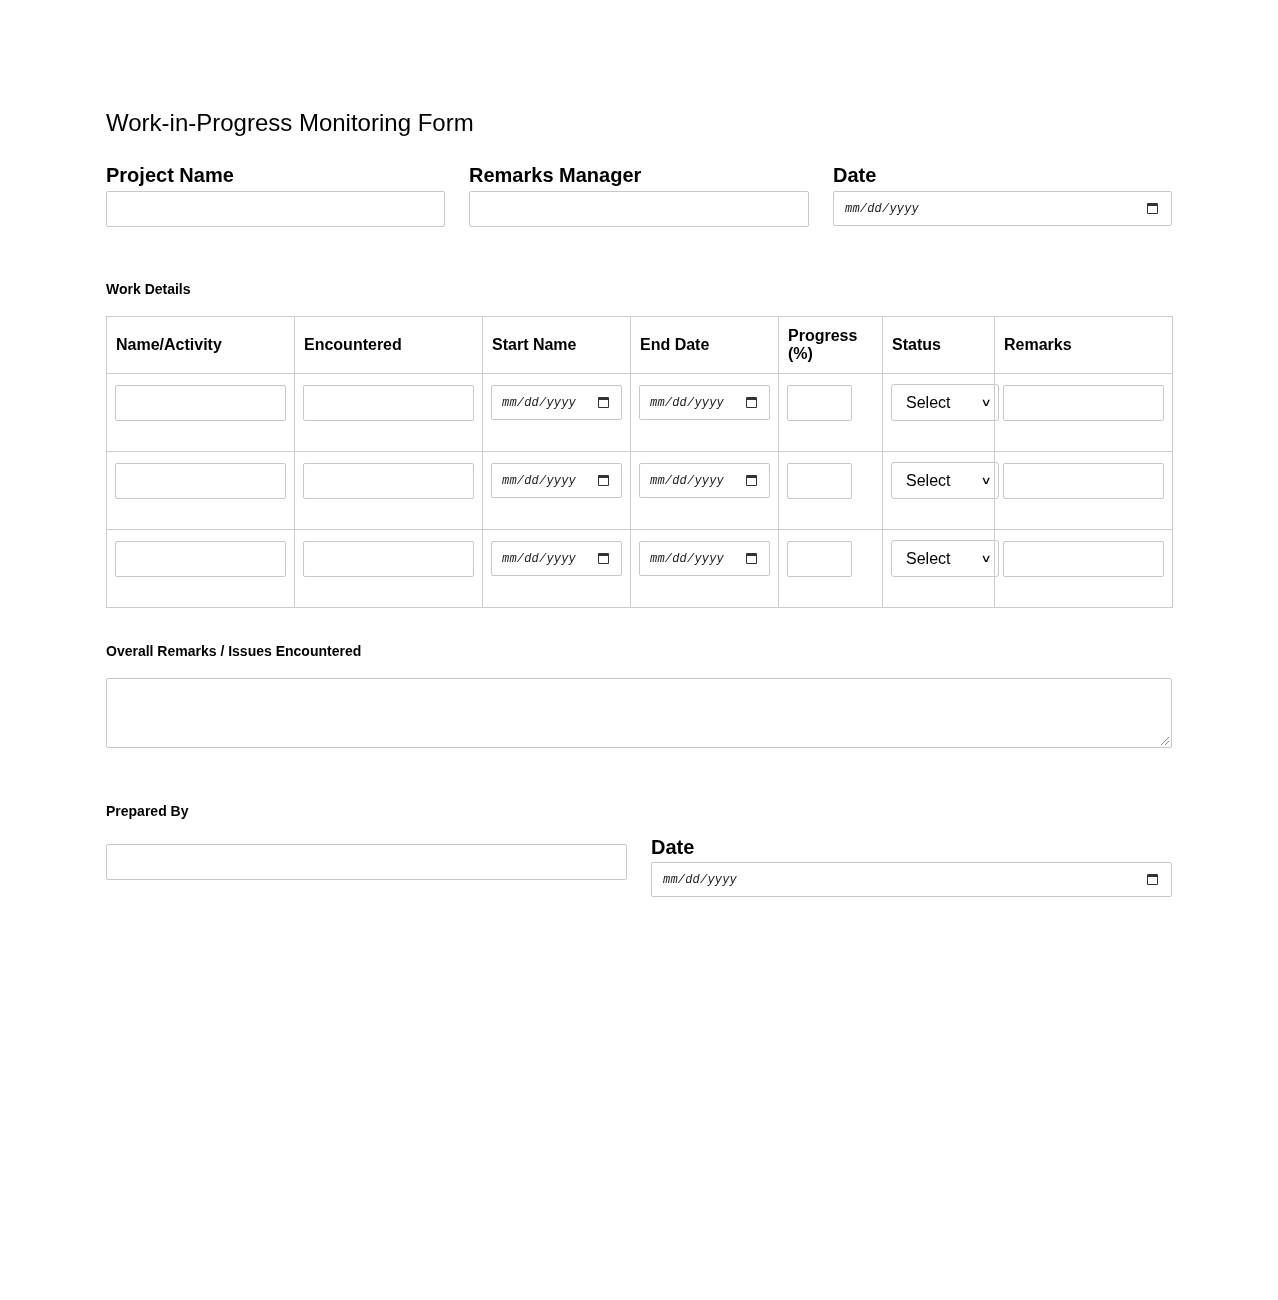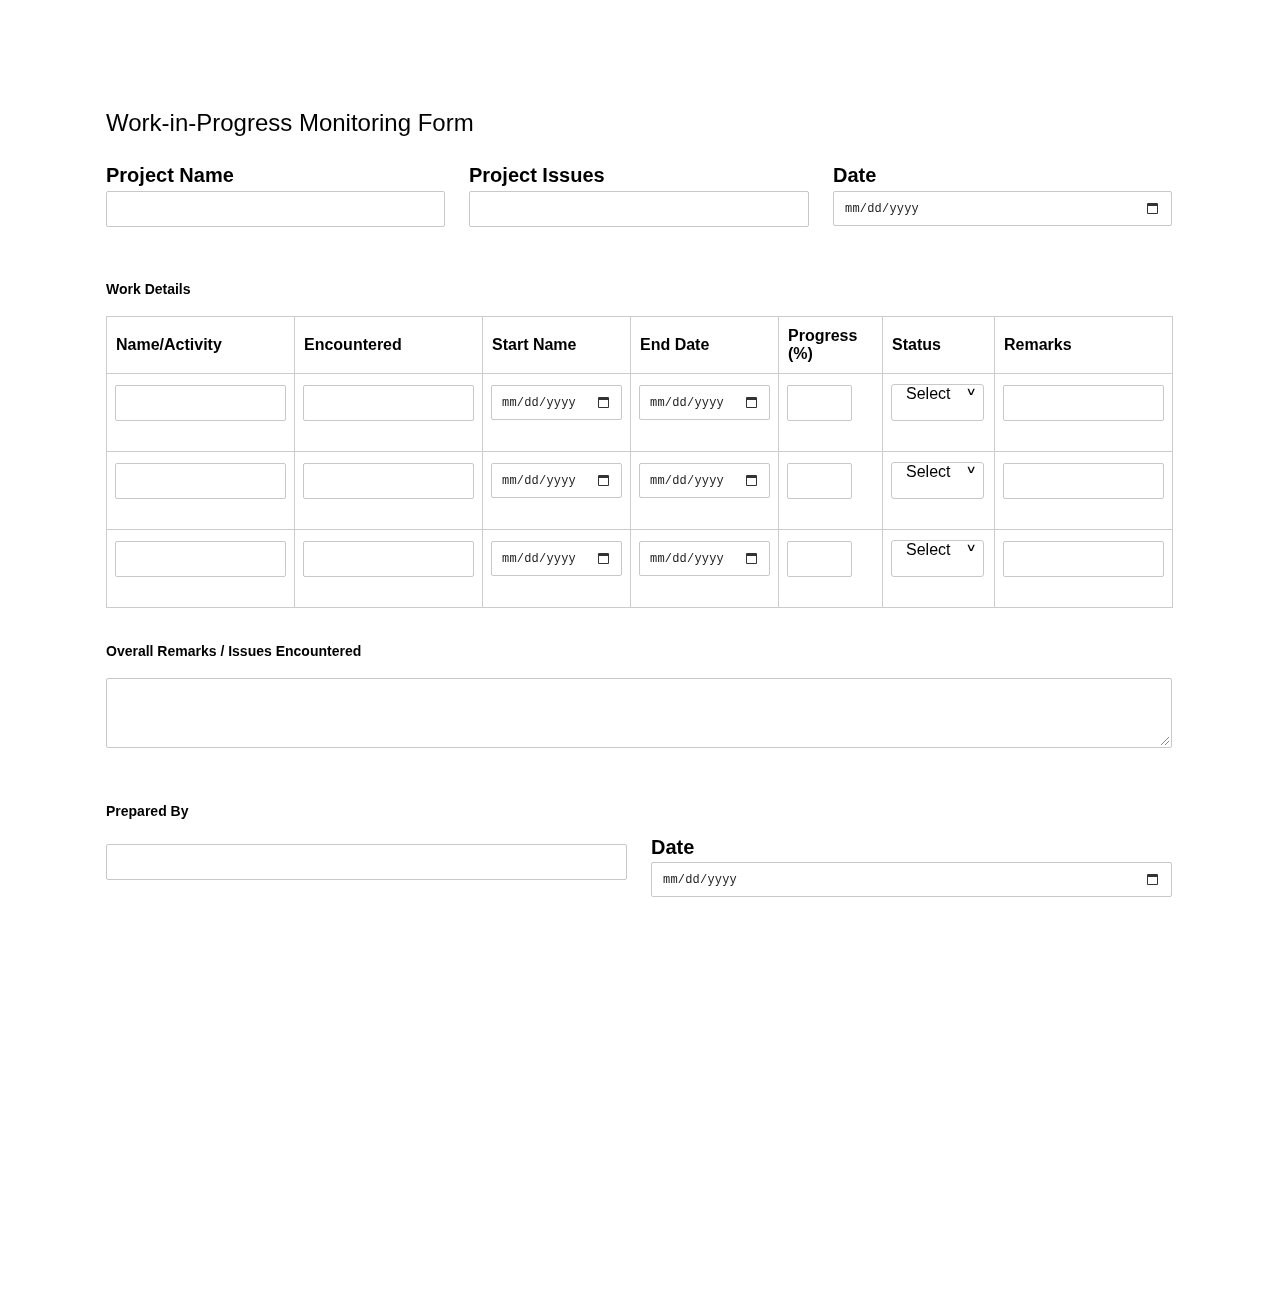--- a/index.html
+++ b/index.html
@@ -26,20 +26,21 @@
       font-family: "Liberation Sans", sans-serif;
     }
     .text-input { display: block; height: 36px; width: 100%; }
     .date-input {
       display: flex; align-items: center; justify-content: space-between;
       height: 35px; width: 100%; padding: 0 13px 0 11px;
     }
     .date-text {
       font-family: "Liberation Mono", monospace; font-size: 12px; color: #222;
       letter-spacing: 0.2px;
+      font-style: italic;
     }
     .cal-icon {
       width: 11px; height: 11px; border: 1.6px solid #333; border-top-width: 3px;
       border-radius: 1px; display: inline-block;
     }
     h2 {
       position: absolute; left: 0; margin: 0; font-size: 14px; font-weight: bold;
       line-height: 22px; white-space: nowrap;
     }
     table {
@@ -49,21 +50,21 @@
     th, td { border: 1px solid #cccccc; vertical-align: top; }
     th {
       height: 57px; text-align: left; font-size: 16px; font-weight: bold;
       padding: 0 9px; vertical-align: middle; line-height: 18px;
     }
     td { height: 78px; padding: 11px 8px 0 8px; }
     td .date-input { height: 35px; padding: 0 12px 0 10px; }
     td .text-input { height: 36px; }
     .progress-input { width: 65px; }
     .select-input {
-      height: 37px; width: 93px; display: flex; 
+      height: 37px; width: 108px; display: flex; align-items: center;
       justify-content: space-between; padding: 0 8px 0 14px; font-size: 16px;
       border-radius: 3px; margin-top: -1px;
     }
     .chev { font-size: 11px; transform: scaleX(1.4); display: inline-block; }
     .textarea {
       position: absolute; left: 0; top: 678px; width: 1066px; height: 70px;
     }
     .resize-grip {
       position: absolute; right: 2px; bottom: 2px; width: 8px; height: 8px;
       background: linear-gradient(135deg, transparent 45%, #888 45%, #888 55%, transparent 55%, transparent 70%, #888 70%, #888 80%, transparent 80%);
@@ -75,21 +76,21 @@
 <div class="container">
 
   <h1>Work-in-Progress Monitoring Form</h1>
 
   <div class="field" style="left:0; top:166px; width:339px;">
     <label class="label">Project Name</label>
     <div class="text-input" style="margin-top:7px;"></div>
   </div>
 
   <div class="field" style="left:363px; top:166px; width:340px;">
-    <label class="label">Project Issues</label>
+    <label class="label">Remarks Manager</label>
     <div class="text-input" style="margin-top:7px;"></div>
   </div>
 
   <div class="field" style="left:727px; top:166px; width:339px;">
     <label class="label">Date</label>
     <div class="date-input" style="margin-top:7px;">
       <span class="date-text">mm/dd/yyyy</span>
       <span class="cal-icon"></span>
     </div>
   </div>

